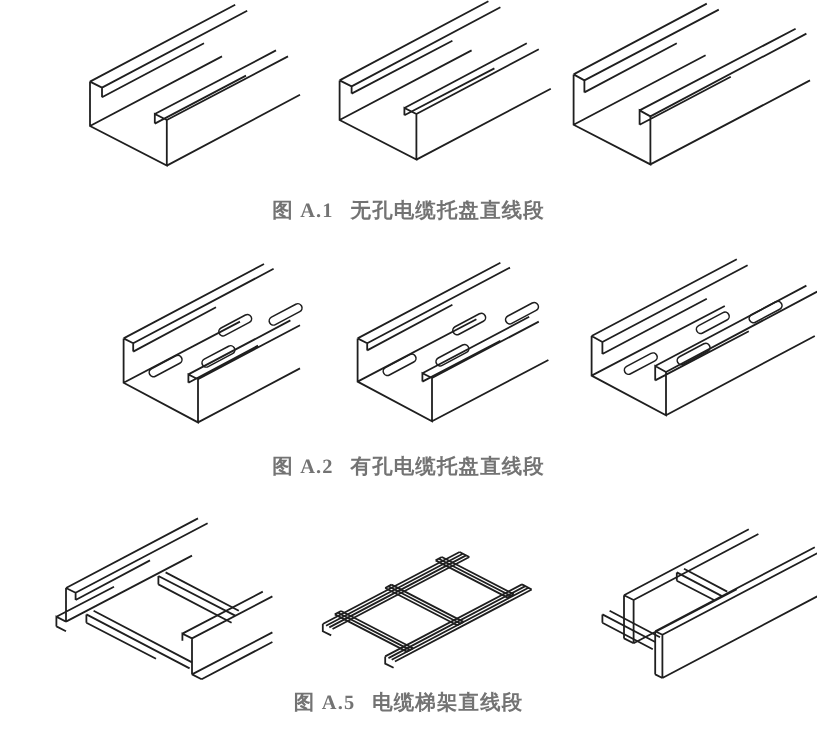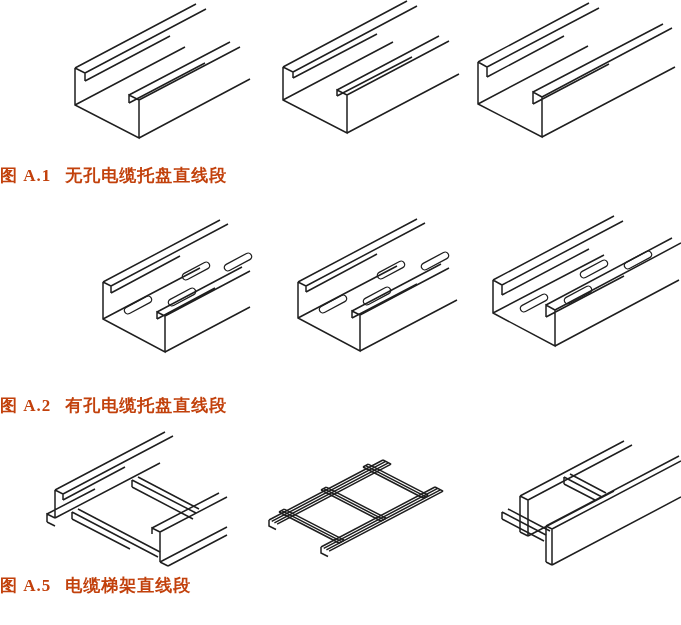--- a/index.html
+++ b/index.html
@@ -25,23 +25,24 @@
     stroke-width: 1.5;
     stroke-linecap: butt;
     stroke-linejoin: miter;
   }
   svg.iso rect { stroke-width: 1.3; }
   .caption {
     position: absolute;
     left: 0;
     width: 681px;
     margin: 0;
+    text-align: center;
     font-size: 17px;
     font-weight: 700;
-    color: #c2410c;
+    color: #737373;
     letter-spacing: 1px;
     white-space: nowrap;
   }
   .cap-title { margin-left: 14px; }
 </style>
 </head>
 <body>
 
 <div class="page">
 
@@ -160,21 +161,21 @@
           M92,102 L170,61"></path>
         <g>
           <rect x="65" y="84.5" width="30" height="7" rx="3.5" transform="rotate(-28 80 88)"></rect>
           <rect x="109" y="76.5" width="30" height="7" rx="3.5" transform="rotate(-28 124 80)"></rect>
           <rect x="125" y="50.5" width="30" height="7" rx="3.5" transform="rotate(-28 140 54)"></rect>
           <rect x="169" y="41.5" width="30" height="7" rx="3.5" transform="rotate(-28 184 45)"></rect>
         </g>
       </svg>
     </div>
   </div>
-  <p class="caption" style="top:394px">
+  <p class="caption" style="top:377px">
     <span>图 A.2</span><span class="cap-title">有孔电缆托盘直线段</span>
   </p>
 
   <div class="drawings-row" style="top:420px; height:165px">
     <div class="cell">
       <svg class="iso" viewBox="0 0 227 165" width="227" height="165">
         <path d="
           M55,70 L55,98
           M55,70 L63,74 L63,80
           M55,70 L165,12

